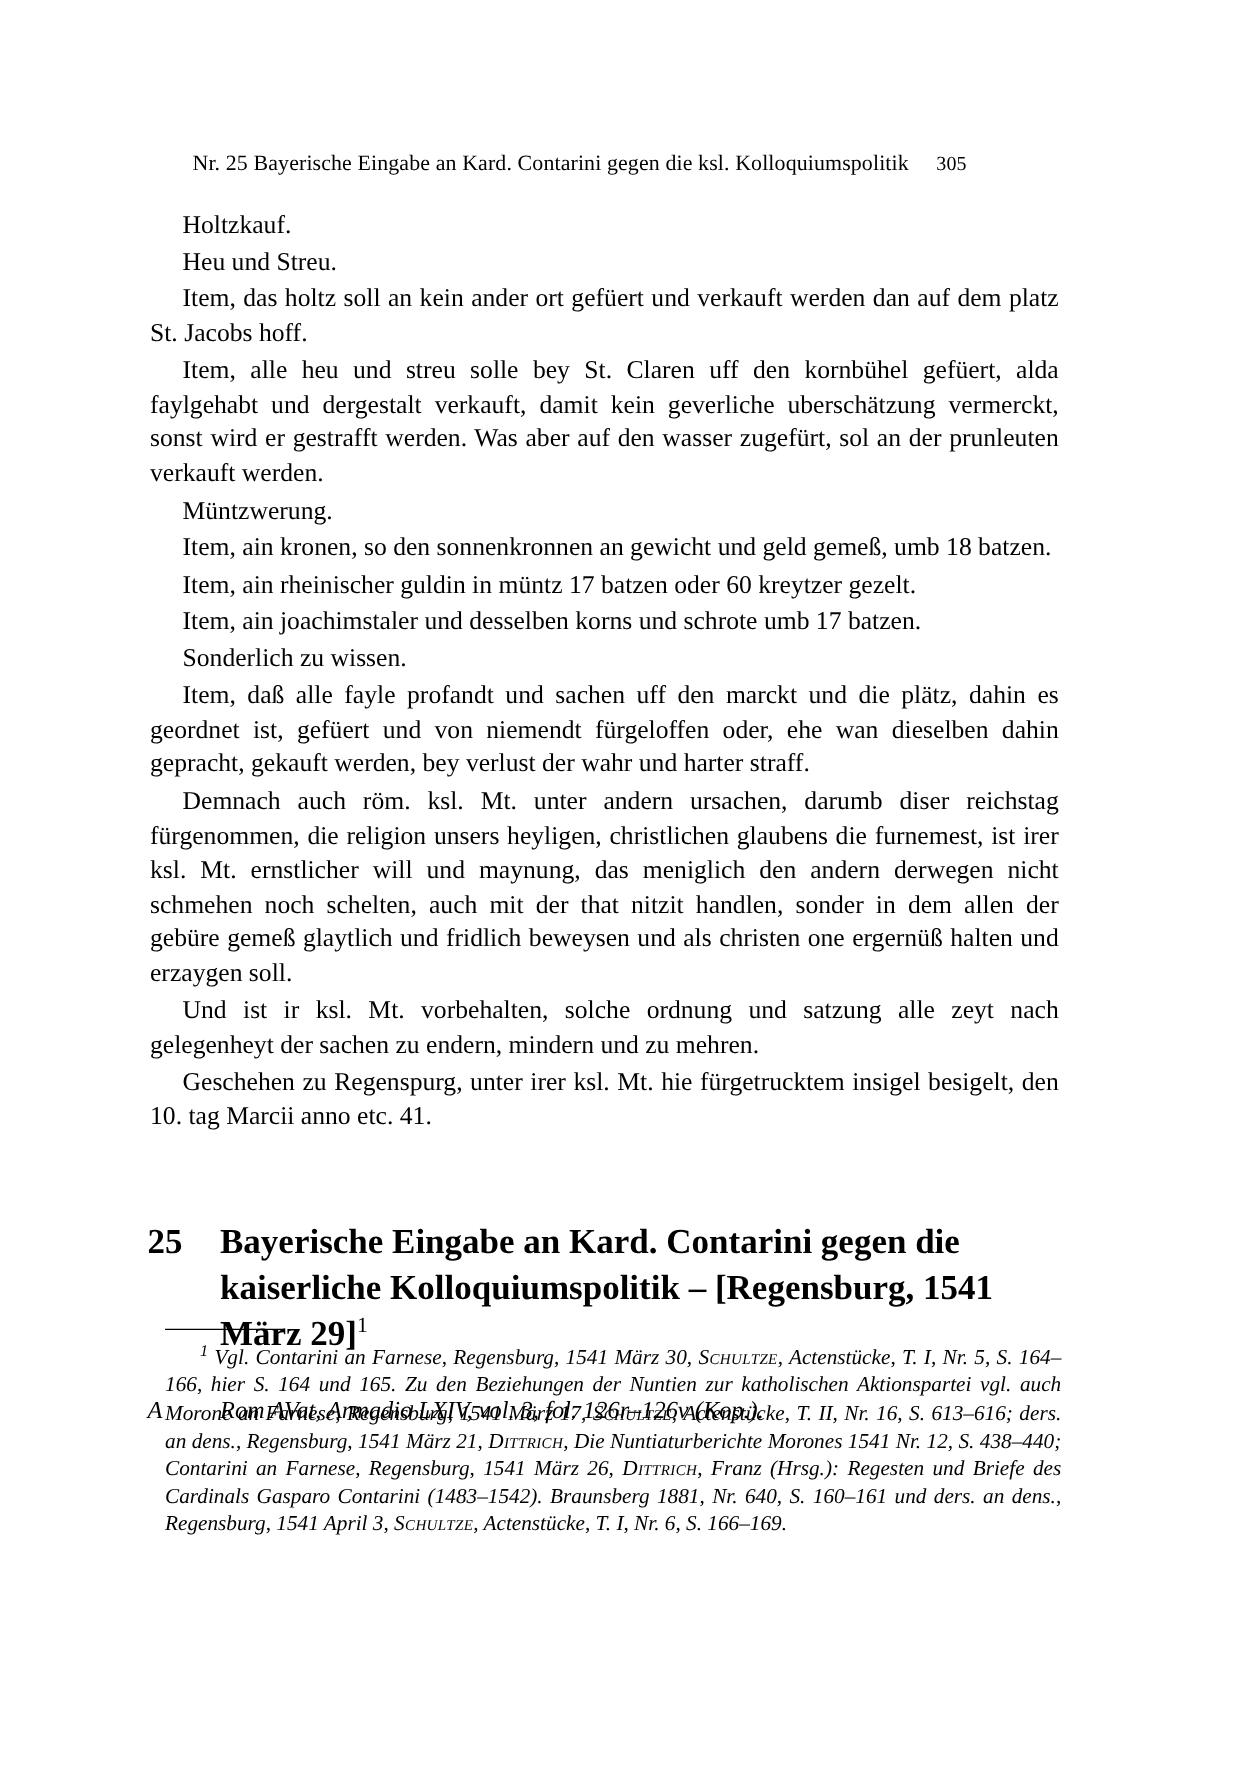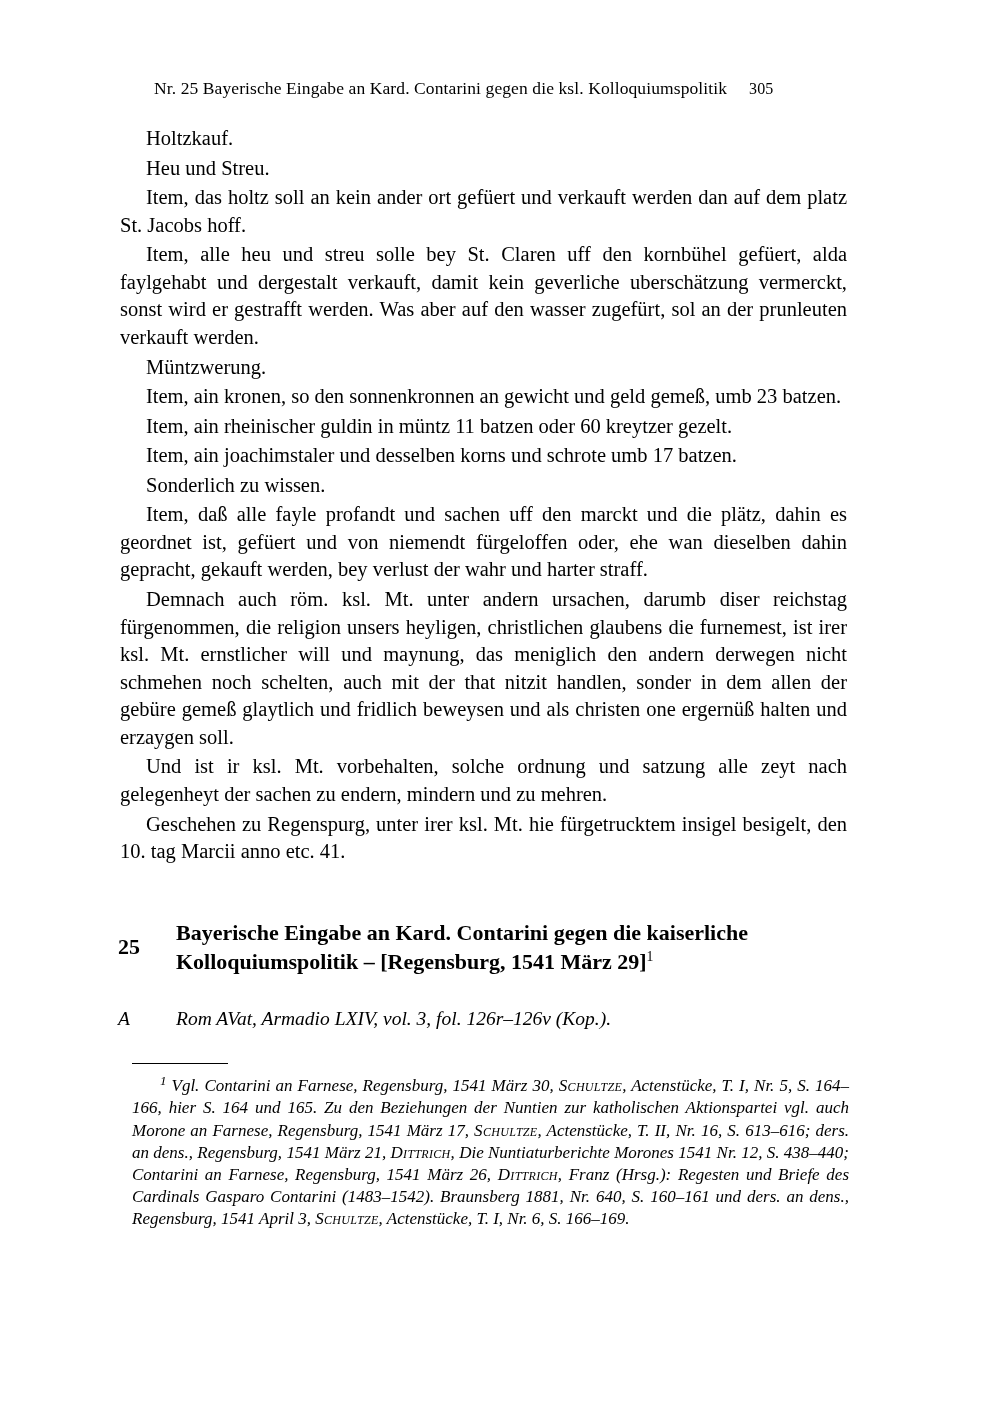--- a/index.html
+++ b/index.html
@@ -12,21 +12,21 @@
     height: 1418px;
     font-family: "Liberation Serif", serif;
     color: #000000;
     overflow: hidden;
   }
   .page {
     position: relative;
     width: 1004px;
     height: 1390px;
     box-sizing: border-box;
-    padding: 78px 155px 0 118px;
+    padding: 120px 155px 0 118px;
   }
   .runhead {
     display: flex;
     align-items: baseline;
     justify-content: flex-start;
     font-size: 17.5px;
     letter-spacing: 0.1px;
     margin-bottom: 26px;
     white-space: nowrap;
   }
@@ -42,25 +42,24 @@
     line-height: 1.345;
     text-align: justify;
     text-justify: inter-word;
     hyphens: manual;
   }
   .body-text p {
     margin: 2px;
     text-indent: 26px;
   }
   .section {
-    margin-top: 52px;
+    margin-top: 68px;
     display: flex;
-    font-size: 22px;
+    font-size: 28px;
     line-height: 1.32;
-    align-items: center;
   }
   .section-num {
     font-weight: bold;
     width: 58px;
     flex: 0 0 58px;
   }
   .section-title {
     font-weight: bold;
     text-align: left;
   }
@@ -121,22 +120,22 @@
     <span class="runhead-title">Nr. 25 Bayerische Eingabe an Kard. Contarini gegen die ksl. Kolloquiumspolitik</span>
     <span class="runhead-page">305</span>
   </div>
 
   <div class="body-text">
       <p>Holtzkauf.</p>
       <p>Heu und Streu.</p>
       <p>Item, das holtz soll an kein ander ort gefüert und verkauft werden dan auf dem platz St. Jacobs hoff.</p>
       <p>Item, alle heu und streu solle bey St. Claren uff den kornbühel gefüert, alda faylgehabt und dergestalt verkauft, damit kein geverliche uberschätzung vermerckt, sonst wird er gestrafft werden. Was aber auf den wasser zugefürt, sol an der prunleuten verkauft werden.</p>
       <p>Müntzwerung.</p>
-      <p>Item, ain kronen, so den sonnenkronnen an gewicht und geld gemeß, umb 23 batzen.</p>
-      <p>Item, ain rheinischer guldin in müntz 11 batzen oder 60 kreytzer gezelt.</p>
+      <p>Item, ain kronen, so den sonnenkronnen an gewicht und geld gemeß, umb 18 batzen.</p>
+      <p>Item, ain rheinischer guldin in müntz 17 batzen oder 60 kreytzer gezelt.</p>
       <p>Item, ain joachimstaler und desselben korns und schrote umb 17 batzen.</p>
       <p>Sonderlich zu wissen.</p>
       <p>Item, daß alle fayle profandt und sachen uff den marckt und die plätz, dahin es geordnet ist, gefüert und von niemendt fürgeloffen oder, ehe wan dieselben dahin gepracht, gekauft werden, bey verlust der wahr und harter straff.</p>
       <p>Demnach auch röm. ksl. Mt. unter andern ursachen, darumb diser reichstag fürgenommen, die religion unsers heyligen, christlichen glaubens die furnemest, ist irer ksl. Mt. ernstlicher will und maynung, das meniglich den andern derwegen nicht schmehen noch schelten, auch mit der that nitzit handlen, sonder in dem allen der gebüre gemeß glaytlich und fridlich beweysen und als christen one ergernüß halten und erzaygen soll.</p>
       <p>Und ist ir ksl. Mt. vorbehalten, solche ordnung und satzung alle zeyt nach gelegenheyt der sachen zu endern, mindern und zu mehren.</p>
       <p>Geschehen zu Regenspurg, unter irer ksl. Mt. hie fürgetrucktem insigel besigelt, den 10. tag Marcii anno etc. 41.</p>
     </div>
 
   <div class="section">
     <div class="section-num">25</div>

